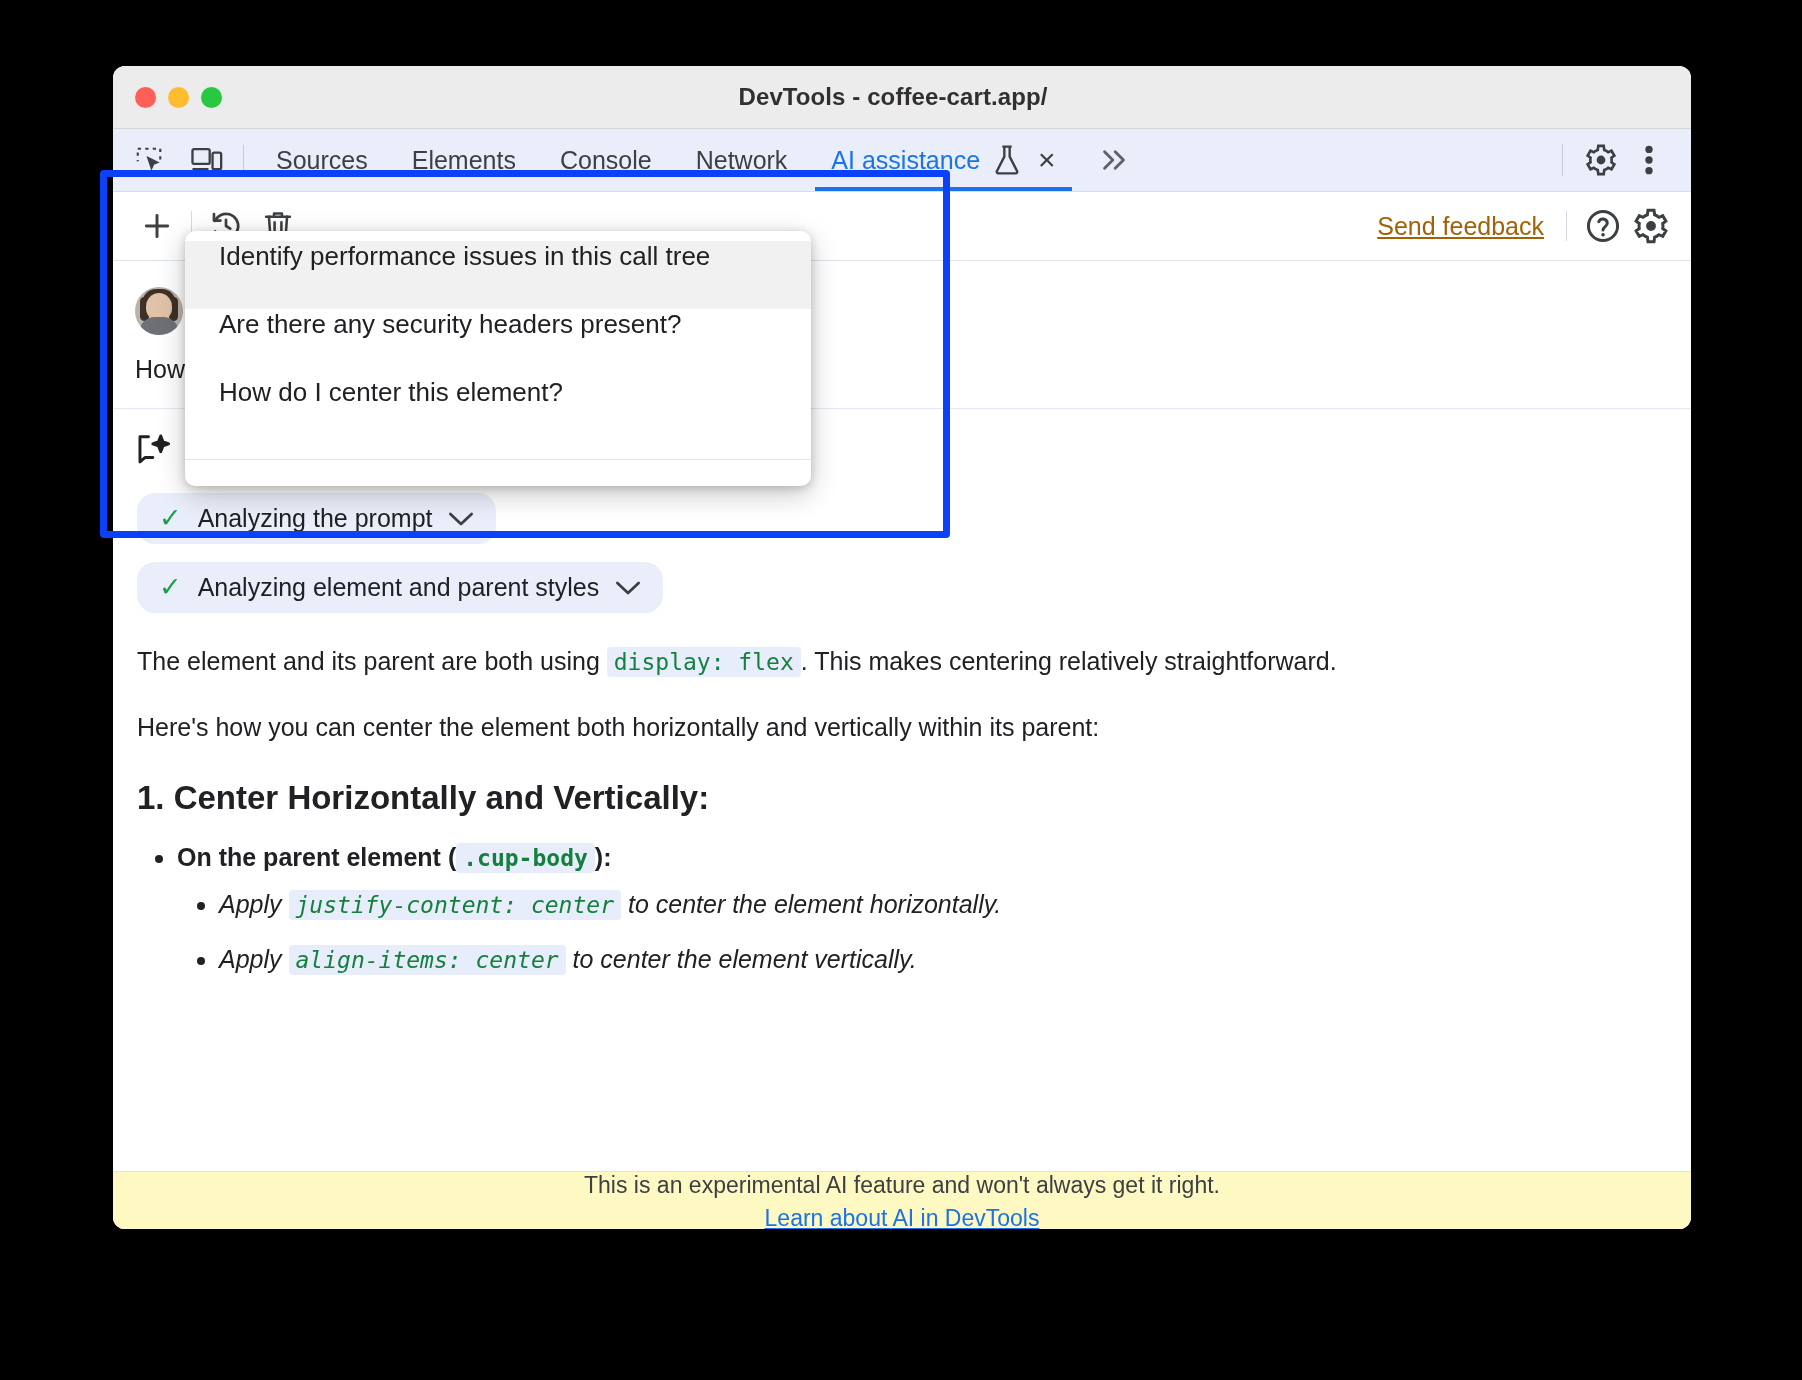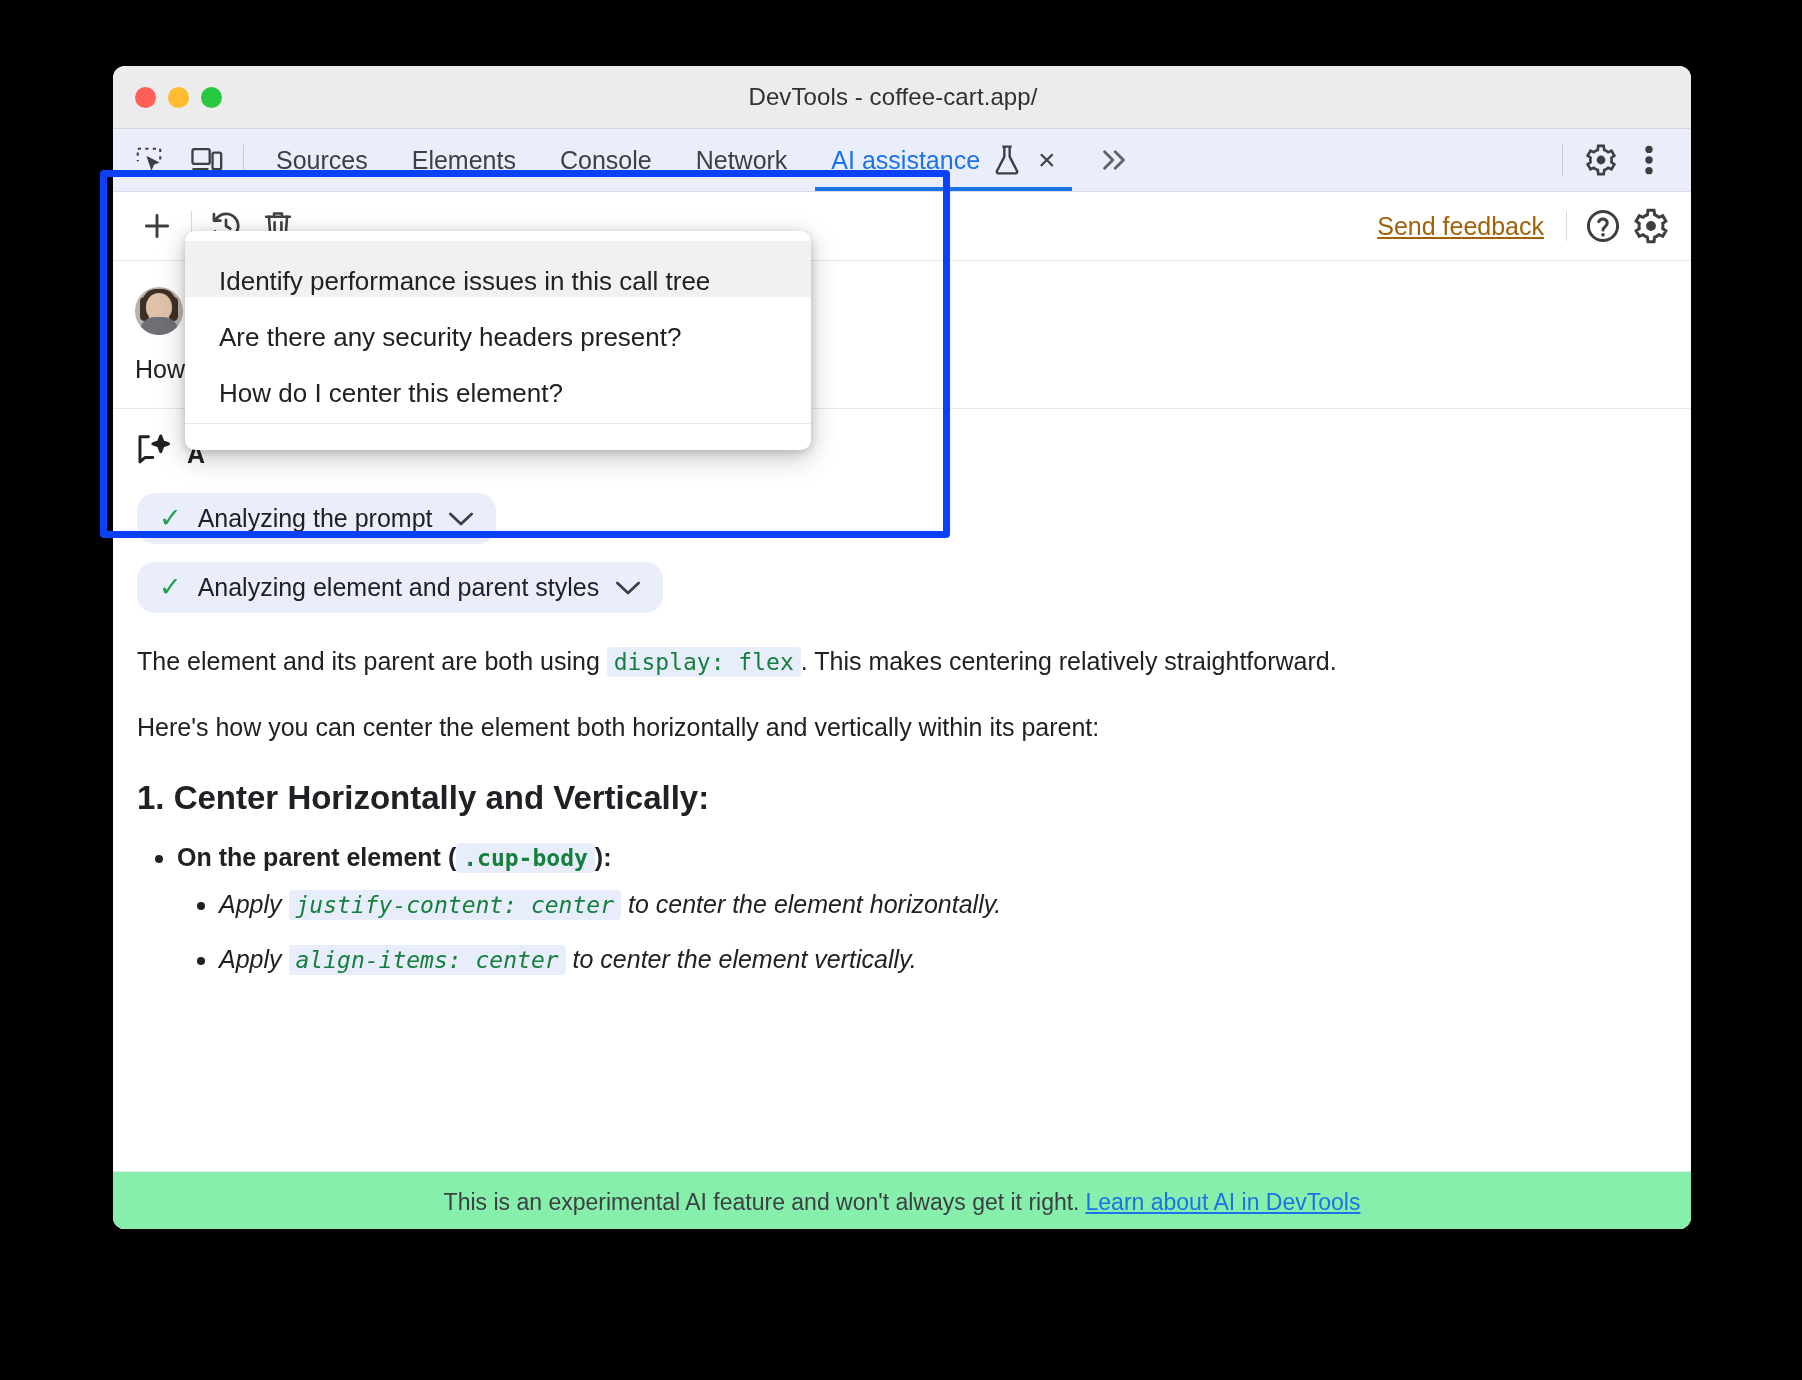--- a/index.html
+++ b/index.html
@@ -20,21 +20,21 @@
     border-bottom:1px solid #d5d5d5;
     display:flex;align-items:center;
   }
   .traffic{display:flex;gap:12px;margin-left:22px;}
   .dot{width:21px;height:21px;border-radius:50%;}
   .dot.red{background:#ff5f57;}
   .dot.yellow{background:#febc2e;}
   .dot.green{background:#28c840;}
   .wtitle{
     position:absolute;left:0;right:18px;text-align:center;
-    font-size:24px;font-weight:normal;color:#32302f;letter-spacing:.1px;
+    font-size:24px;font-weight:bold;color:#32302f;letter-spacing:.1px;
     pointer-events:none;
   }
 
   
   .tabstrip{
     position:relative;height:62px;background:#e9eefa;
     display:flex;align-items:center;border-bottom:1px solid #d6dced;
   }
   .tbtn{
     width:44px;height:44px;display:flex;align-items:center;justify-content:center;
@@ -119,41 +119,41 @@
     background:#e8edfb;border-radius:4px;padding:2px 7px;font-size:23px;color:#15803d;
   }
   .h3{font-size:33px;font-weight:bold;color:#202124;margin:34px 0 0 2px;}
   ul.l1{margin:26px 0 0 0;padding-left:42px;list-style:disc;}
   ul.l1>li{font-size:25px;font-weight:bold;color:#202124;margin-bottom:8px;}
   ul.l2{margin:18px 0 0 0;padding-left:42px;list-style:disc;font-weight:normal;font-style:italic;}
   ul.l2>li{font-size:25px;font-weight:normal;color:#202124;margin-bottom:26px;}
 
   
   .aifooter{
-    position:absolute;left:0;right:0;bottom:0;height:60px;background:#86efac;
+    position:absolute;left:0;right:0;bottom:0;height:60px;background:#fef9c3;
     border-top:1px solid #dfe3ee;display:flex;align-items:center;justify-content:center;
-    font-size:23px;color:#3c4043;gap:6px;
+    font-size:23px;color:#3c4043;gap:6px;flex-direction:column;
   }
   .aifooter a{color:#1a73e8;text-decoration:underline;}
 
   
   .highlight{
     position:absolute;left:100px;top:170px;width:836px;height:354px;
     border:7px solid #0b41f8;border-radius:4px;pointer-events:none;z-index:40;
   }
 
   
   .menu{
     position:absolute;left:185px;top:231px;width:626px;
     background:#fff;border-radius:10px;z-index:45;
     box-shadow:0 2px 10px rgba(0,0,0,.18),0 8px 28px rgba(0,0,0,.22);
     padding:10px 0 12px 0;
   }
   .mi{
-    height:56px;display:flex;align-items:flex-end;padding:0 0 0 34px;
+    height:68px;display:flex;align-items:flex-start;padding:0 0 0 34px;
     font-size:26px;color:#202124;
   }
   .mi.sel{background:#f1f1f1;}
   .msep{height:1px;background:#e2e6f0;margin:14px 0 14px 0;}
 </style>
 </head>
 <body>
 
 <div class="stage">
 

